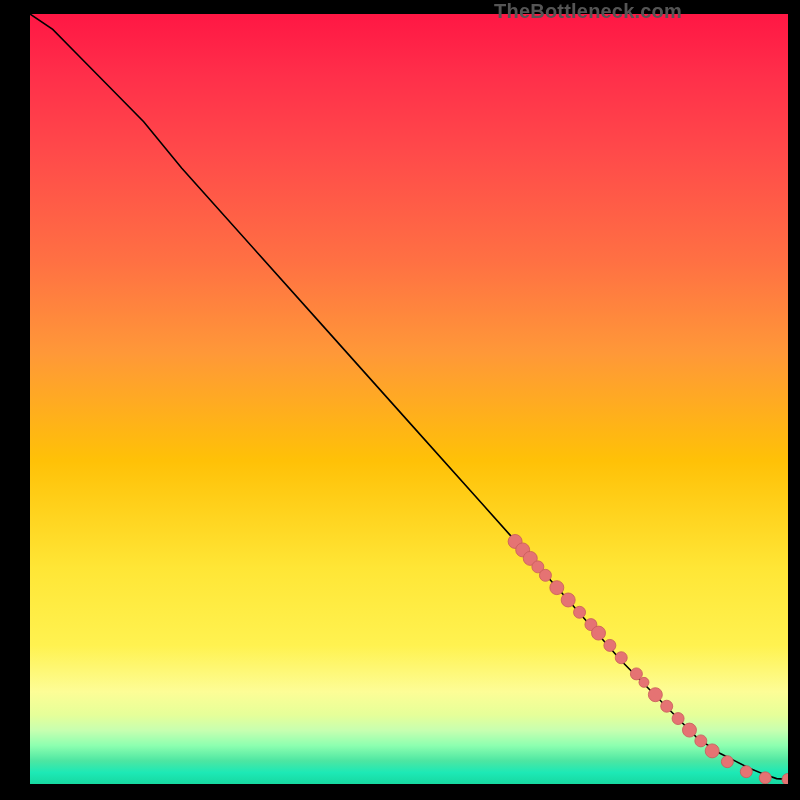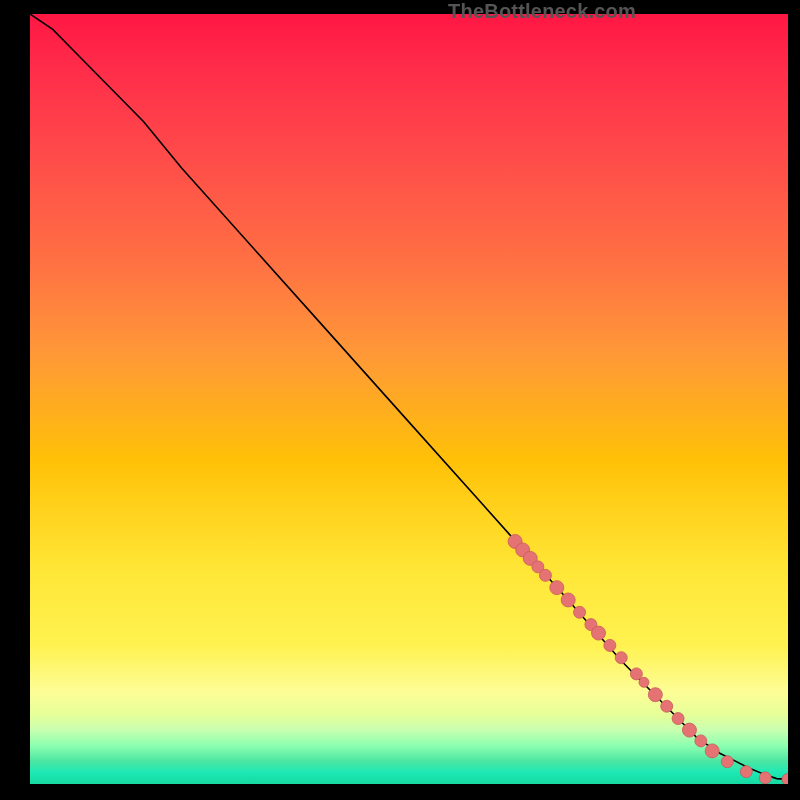--- a/index.html
+++ b/index.html
@@ -8,20 +8,21 @@
     width: 800px;
     height: 800px;
     background: #000000;
     overflow: hidden;
     font-family: Arial, Helvetica, sans-serif;
   }
   .stage {
     position: relative;
     width: 648px;
     height: 800px;
+    padding-left: 46px;
   }
   .plot-area {
     position: absolute;
     left: 30px;
     top: 14px;
     width: 758px;
     height: 770px;
     overflow: hidden;
   }
   .gradient-bg {

